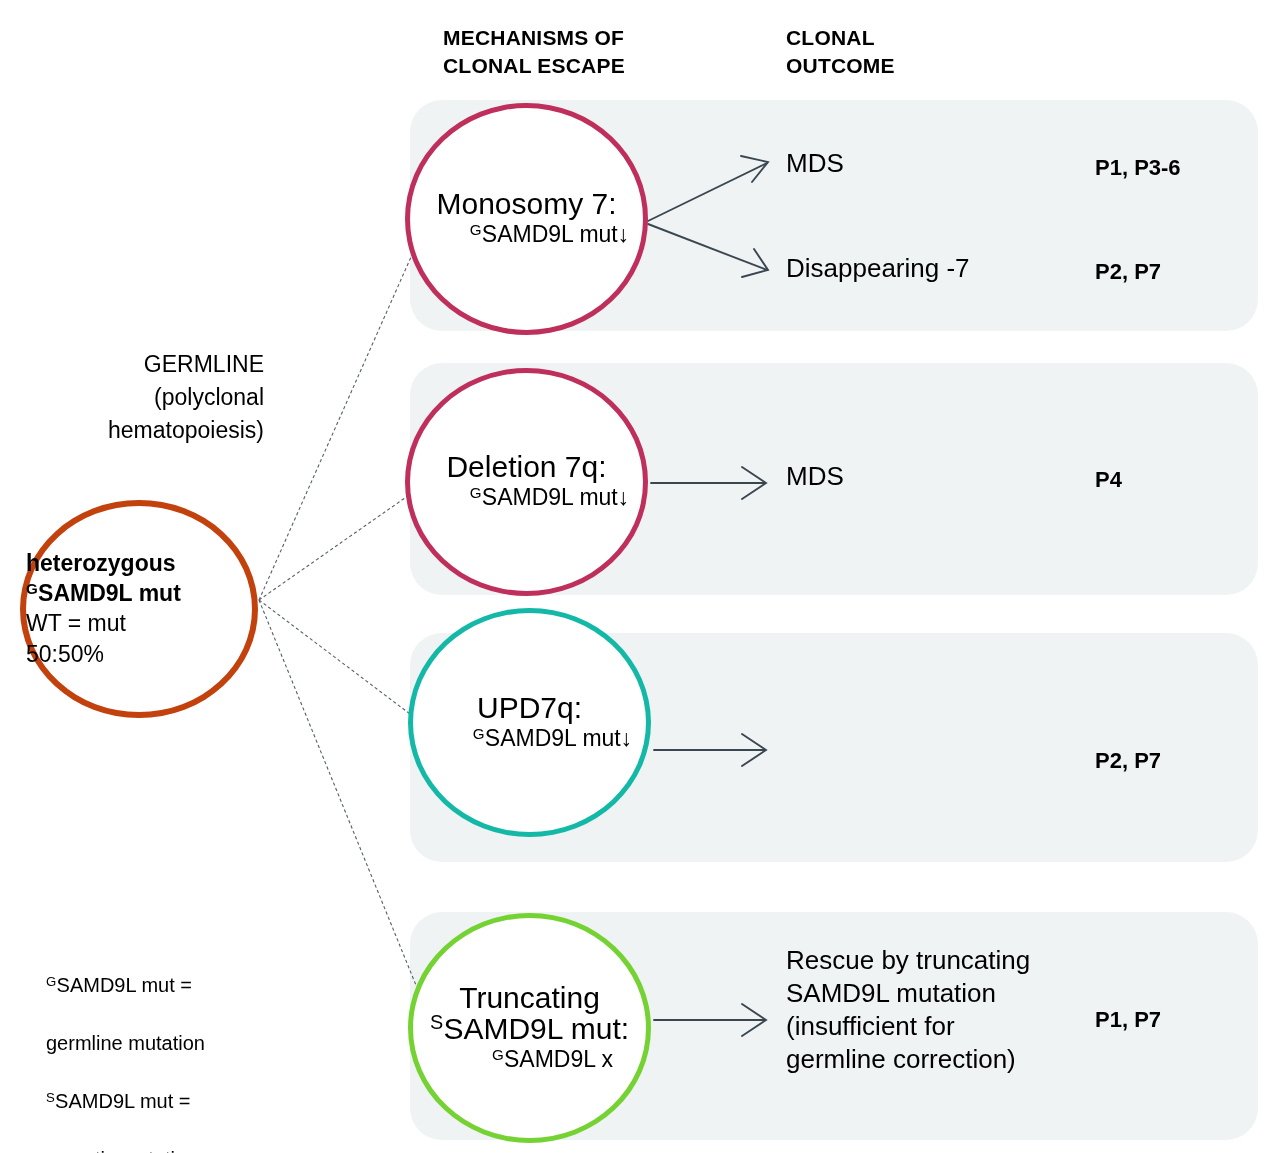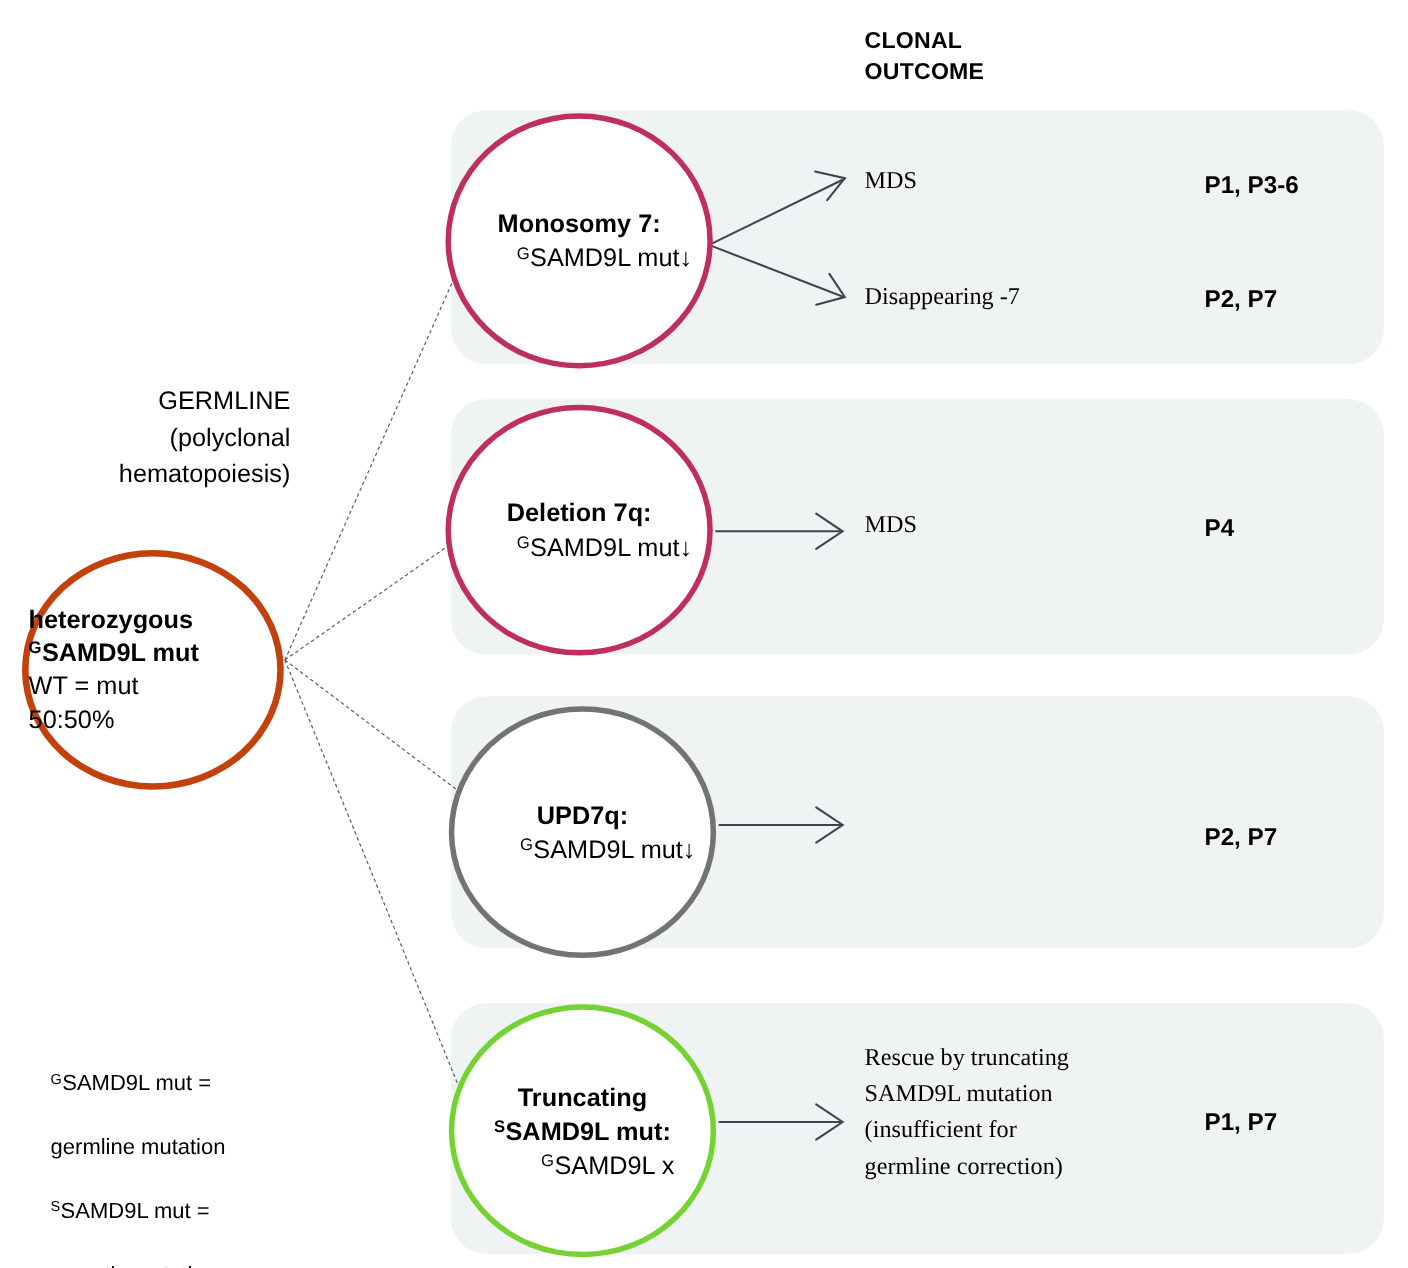--- a/index.html
+++ b/index.html
@@ -51,42 +51,42 @@
     border-radius: 50%;
     background: #ffffff;
     box-sizing: border-box;
     display: flex;
     flex-direction: column;
     align-items: center;
     justify-content: center;
     text-align: center;
   }
   .mech-circle .line-bold {
-    font-weight: bold;
-    font-size: 23px;
+    font-weight: normal;
+    font-size: 30px;
     line-height: 31px;
     white-space: nowrap;
   }
   .mech-circle .line-reg {
     font-weight: normal;
     font-size: 23px;
     line-height: 31px;
     white-space: nowrap;
     margin-left: 46px;
   }
   sup.sup {
     font-size: 0.66em;
     vertical-align: 0.46em;
     line-height: 0;
     margin-right: 0.3px;
   }
 
   #circle-1 { left: 405px; top: 103px; width: 243px; height: 232px; border: 5px solid #bf2f5c; }
   #circle-2 { left: 405px; top: 368px; width: 243px; height: 228px; border: 5px solid #bf2f5c; }
-  #circle-3 { left: 408px; top: 642px; width: 243px; height: 229px; border: 5px solid #737373; }
+  #circle-3 { left: 408px; top: 608px; width: 243px; height: 229px; border: 5px solid #14b8a6; }
   #circle-4 { left: 408px; top: 913px; width: 243px; height: 230px; border: 5px solid #74d232; }
 
   
   #germline-circle {
     position: absolute;
     left: 20px; top: 500px;
     width: 238px; height: 218px;
     border: 6px solid #c2410c;
     border-radius: 50%;
     background: #ffffff;
@@ -129,25 +129,24 @@
     top: 942px;
     font-size: 20px;
     line-height: 29px;
     white-space: pre-line;
   }
   #footnote .fn-line { white-space: nowrap; }
 
   
   .outcome-text {
     position: absolute;
-    font-size: 22px;
+    font-size: 26px;
     line-height: 33px;
     font-weight: normal;
     white-space: pre-line;
-    font-family: Liberation Serif, serif;
   }
   .patient-text {
     position: absolute;
     font-size: 22px;
     font-weight: bold;
     white-space: nowrap;
   }
 
   #outcome-1a  { left: 786px; top: 147px; }
   #patients-1a { left: 1095px; top: 155px; text-align: right; }
@@ -169,20 +168,22 @@
     left: 0; top: 0;
     width: 1280px; height: 1153px;
     pointer-events: none;
   }
 </style>
 </head>
 <body>
 
 <div id="canvas">
 
+  <div class="col-header" id="header-mechanisms">MECHANISMS OF
+CLONAL ESCAPE</div>
   <div class="col-header" id="header-outcome">CLONAL
 OUTCOME</div>
 
   <div class="row-panel" id="panel-1"></div>
   <div class="row-panel" id="panel-2"></div>
   <div class="row-panel" id="panel-3"></div>
   <div class="row-panel" id="panel-4"></div>
 
   <svg id="line-layer" viewBox="0 0 1280 1153" xmlns="http://www.w3.org/2000/svg">
 

